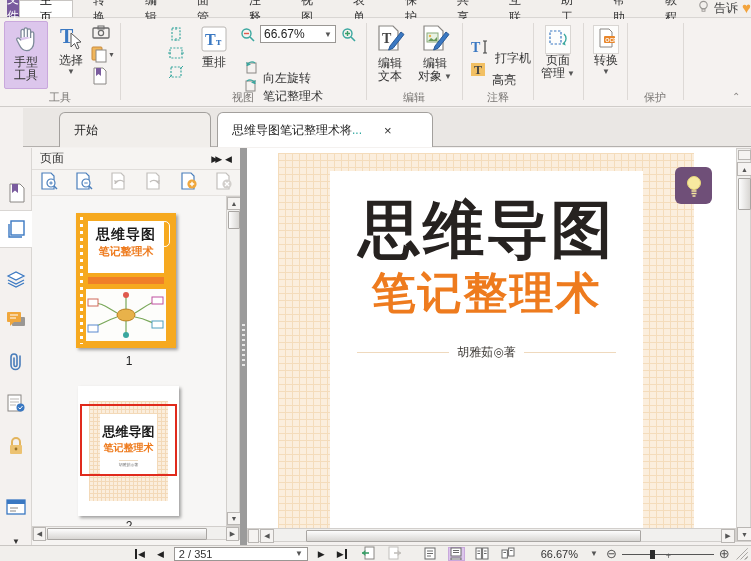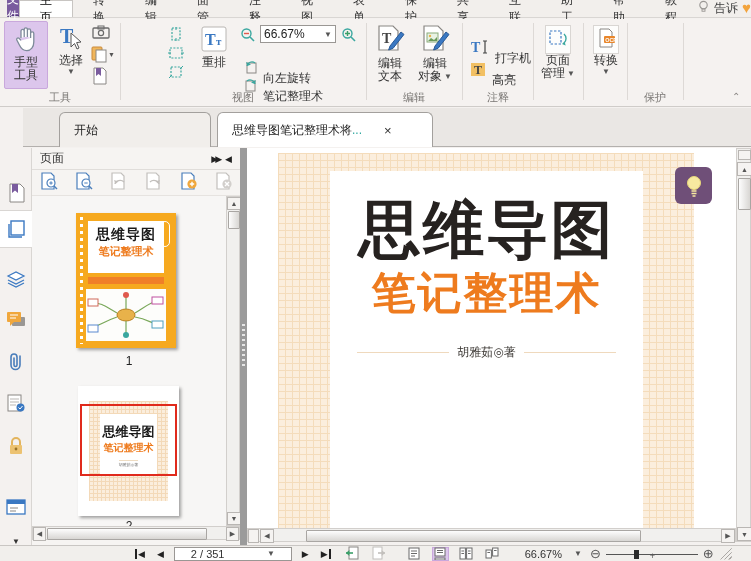--- a/index.html
+++ b/index.html
@@ -84,21 +84,21 @@
   .doctitle { position:absolute; left:83px; top:40px; width:313px; text-align:center; font-family:"Liberation Serif","DejaVu Serif",serif; font-weight:bold; font-size:62px; letter-spacing:2px; color:#262220; }
   .docsub { position:absolute; left:83px; top:116px; width:313px; text-align:center; font-weight:bold; font-size:44px; letter-spacing:2px; color:#ee7b1e; }
   .authorrow { position:absolute; left:83px; top:196px; width:313px; display:flex; align-items:center; justify-content:center; gap:8px; }
   .authorrow .ln { width:92px; height:1px; background:#efd9bd; }
   .authorrow .au { font-size:12px; color:#3a3632; }
   .bulbbtn { position:absolute; left:428px; top:19px; width:37px; height:37px; background:#6f4f78; border-radius:6px; display:flex; align-items:center; justify-content:center; }
 
   
   .statusbar { left:0; top:545px; width:751px; height:16px; background:#f1efec; border-top:1px solid #c9c6c3; display:flex; align-items:center; font-size:11px; color:#333; }
   .nav-glyph { font-size:9px; color:#222; }
-  .pgbox { width:118px; height:14px; background:#fff; border:1px solid #9a9794; display:flex; align-items:center; padding:0 16px; }
+  .pgbox { width:134px; height:14px; background:#fff; border:1px solid #9a9794; display:flex; align-items:center; padding:0 4px; }
   .pgbox .car { margin-left:auto; font-size:8px; color:#555; }
   .layic { width:17px; height:14px; display:flex; align-items:center; justify-content:center; }
   .layic.active { background:#dcc6ec; border:1px solid #c9a8dc; }
   .zslider { position:relative; width:92px; height:14px; }
   .zslider .track { position:absolute; left:0; right:0; top:7px; height:1px; background:#555; }
   .zslider .tick { position:absolute; left:44px; top:4px; font-size:9px; color:#555; }
   .zslider .knob { position:absolute; left:28px; top:3px; width:5px; height:9px; background:#2b2b2b; }
   .grip { width:12px; height:12px; background:repeating-linear-gradient(135deg,transparent 0 2px,#a9a6a3 2px 3px); clip-path:polygon(100% 0,100% 100%,0 100%); }
 </style>
 </head>

